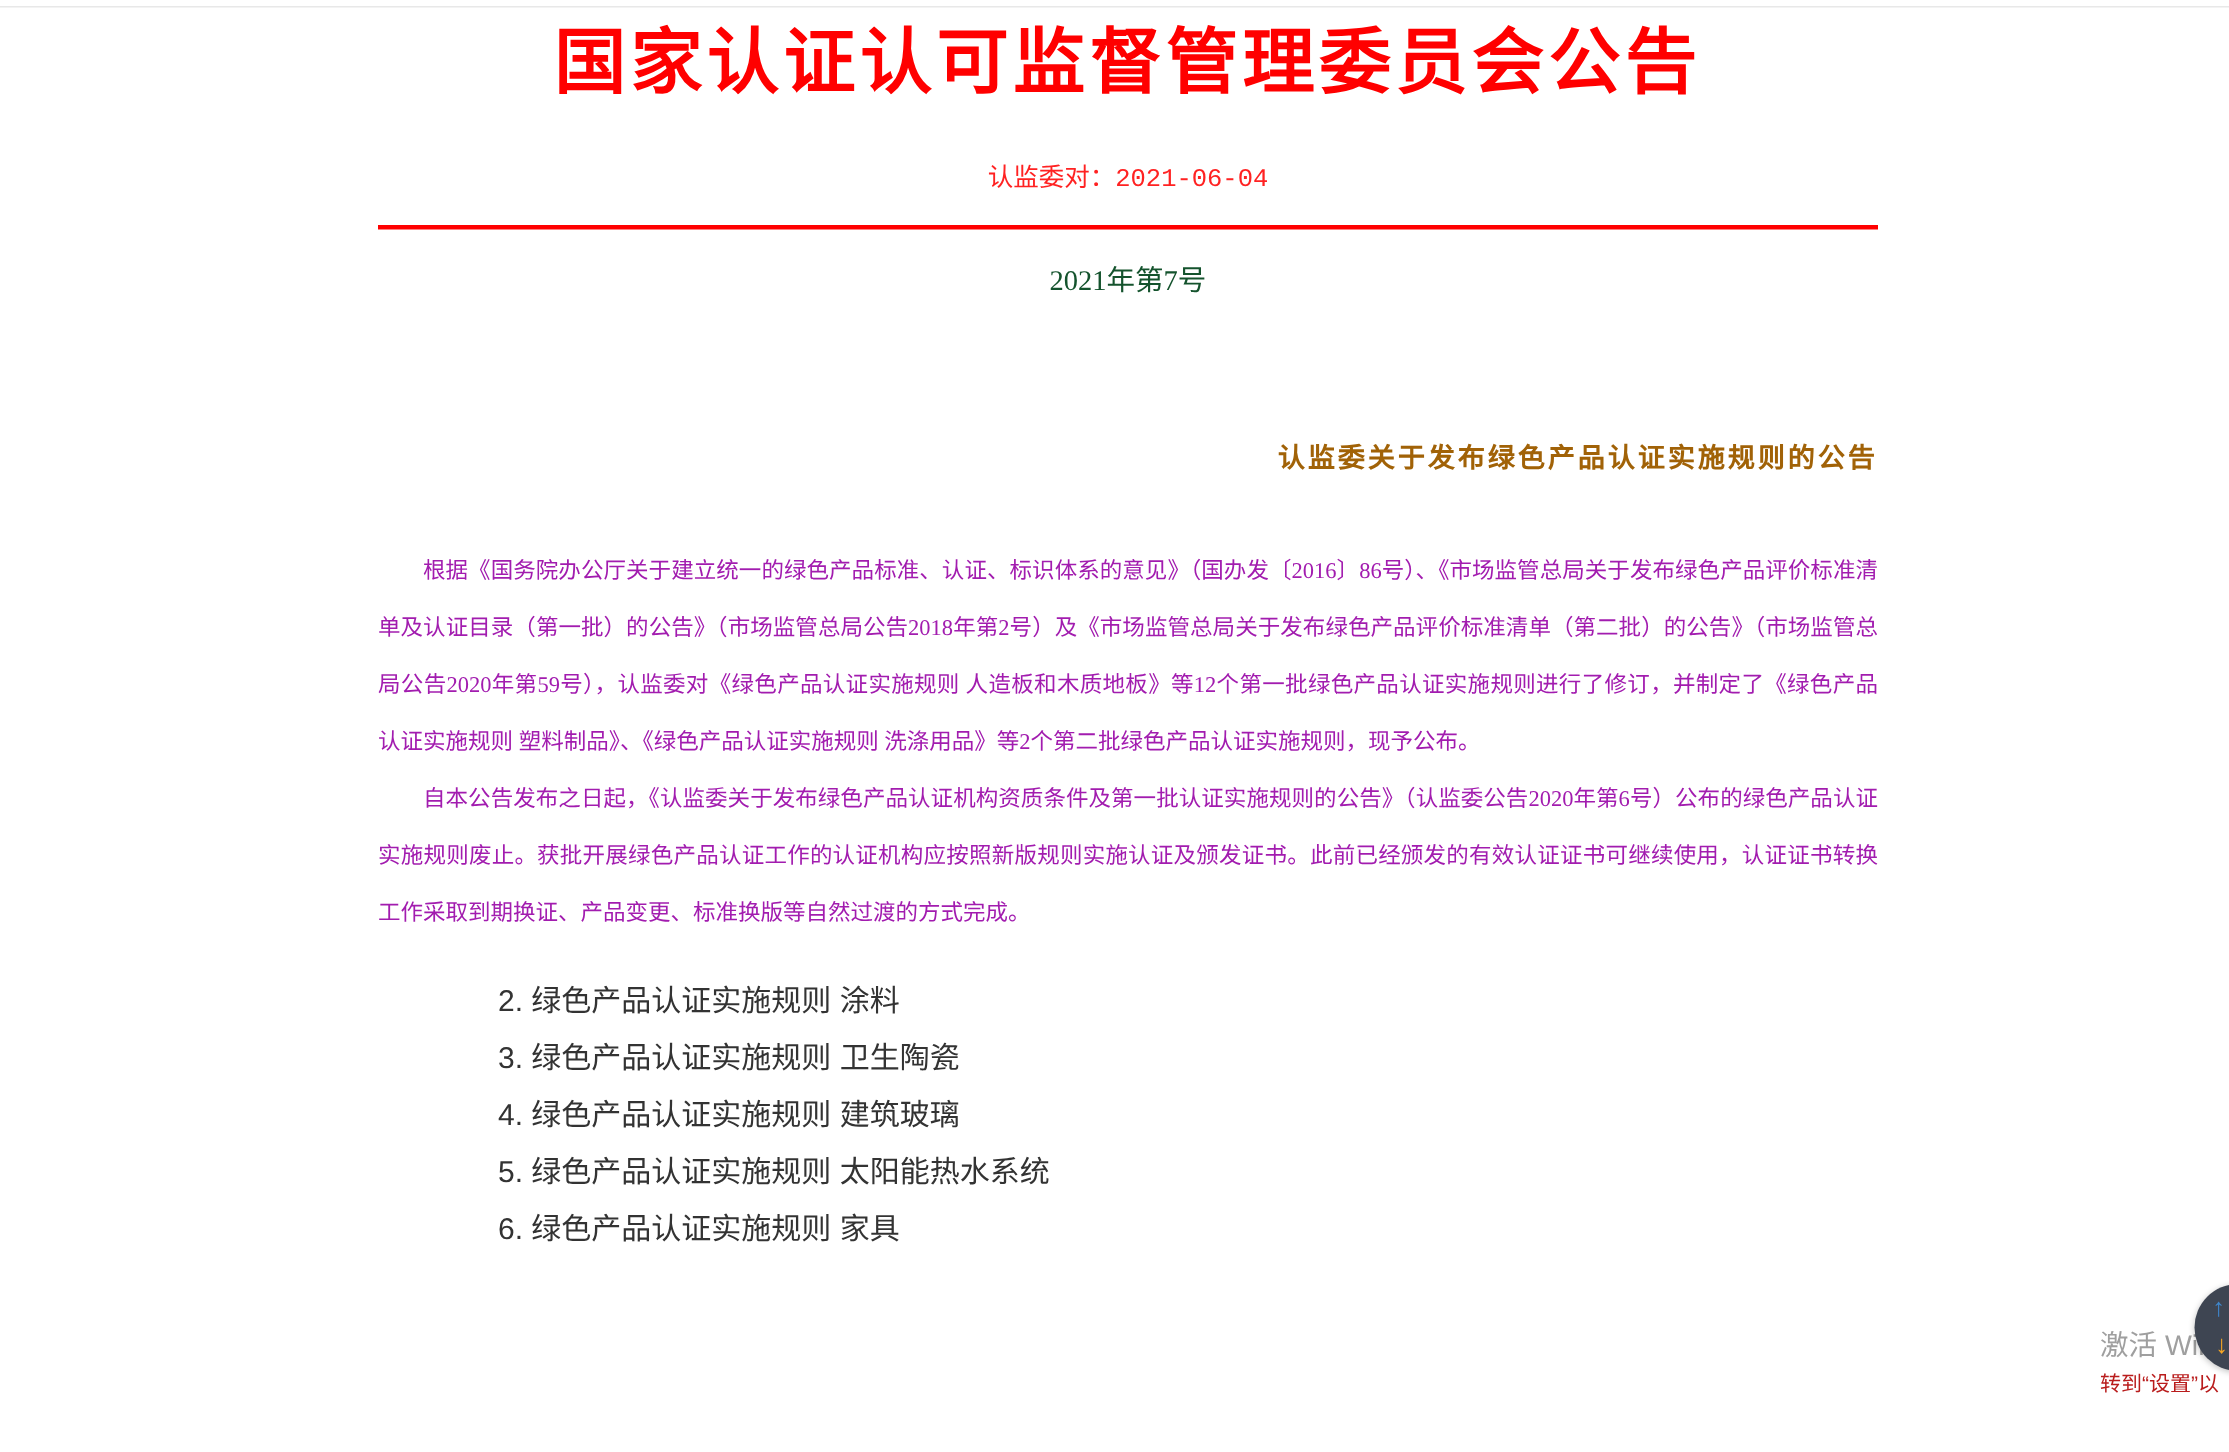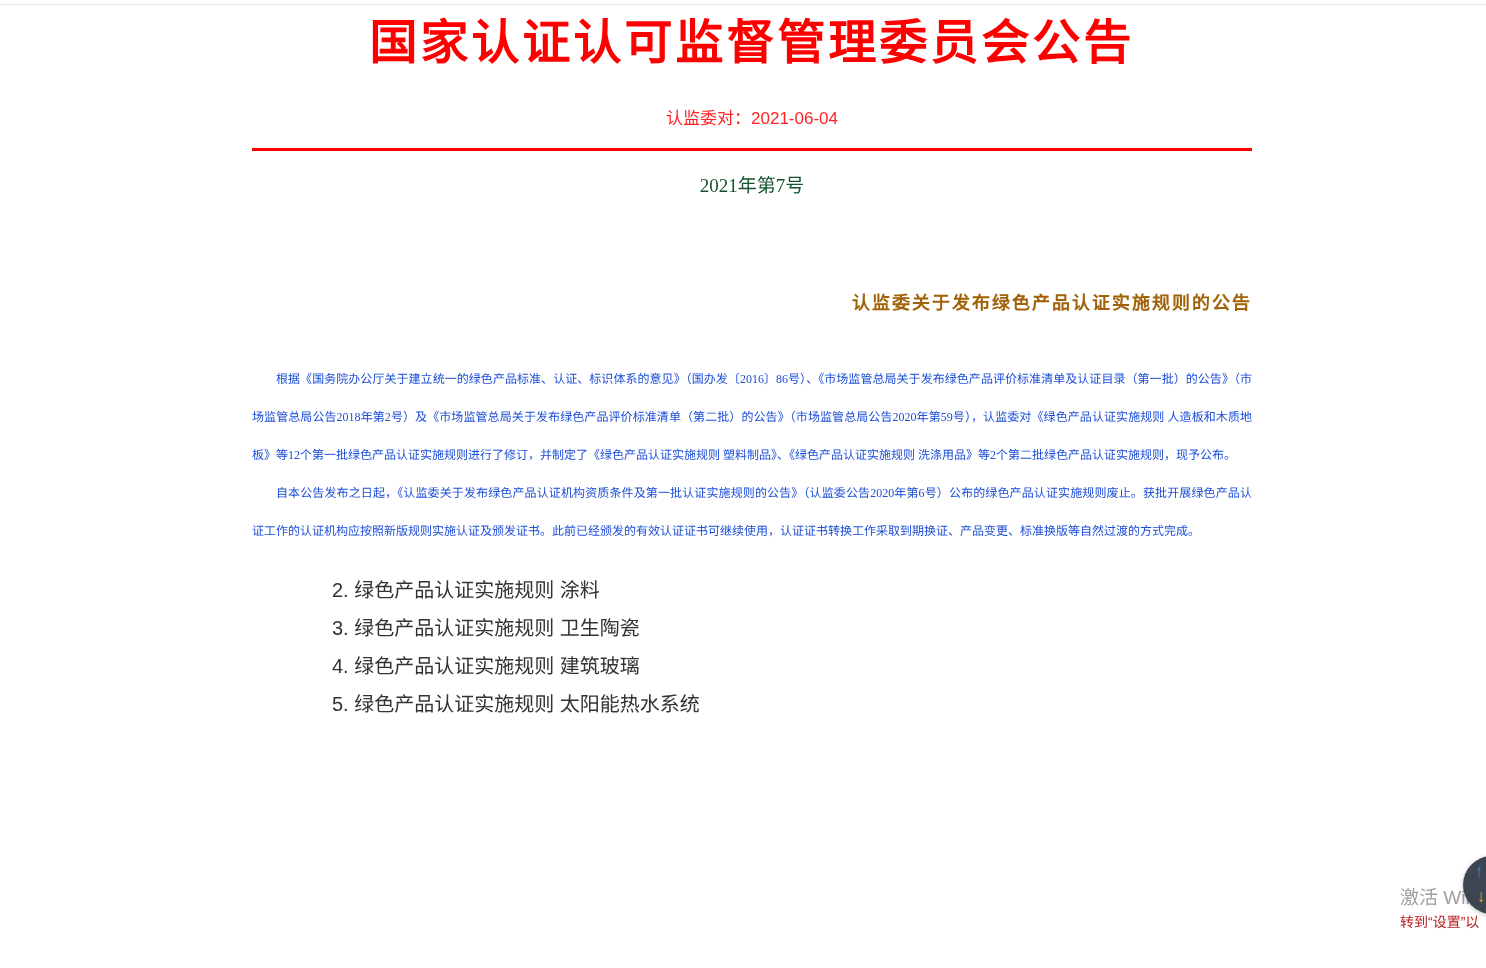--- a/index.html
+++ b/index.html
@@ -41,21 +41,21 @@
     white-space: nowrap;
   }
   .publish-line {
     margin-top: 40px;
     text-align: center;
     color: #ff2222;
     font-size: 17px;
     line-height: 20px;
   }
   .publish-date {
-    font-family: Liberation Sans, sans-serif;
+    font-family: Liberation Mono, monospace;
   }
   .red-rule {
     margin-top: 19px;
     width: 1000px;
     height: 3px;
     background: #ff0000;
   }
   .doc-number {
     margin-top: 23px;
     text-align: center;
@@ -68,24 +68,24 @@
     margin-top: 88px;
     text-align: right;
     color: #a16207;
     font-size: 18px;
     font-weight: bold;
     letter-spacing: 2px;
     line-height: 34px;
   }
   .body-text {
     margin-top: 40px;
-    font-size: 12px;
+    font-size: 15px;
     line-height: 38px;
     text-align: justify;
-    color: #1d4ed8;
+    color: #a21caf;
     
     font-family: "Liberation Serif", "Liberation Sans", serif;
   }
   .body-paragraph {
     margin: 0;
     text-indent: 2em;
   }
   .attachments {
     margin-top: 21px;
     font-size: 20px;
@@ -171,20 +171,21 @@
       <div class="body-paragraph">根据《国务院办公厅关于建立统一的绿色产品标准、认证、标识体系的意见》（国办发〔2016〕86号）、《市场监管总局关于发布绿色产品评价标准清单及认证目录（第一批）的公告》（市场监管总局公告2018年第2号）及《市场监管总局关于发布绿色产品评价标准清单（第二批）的公告》（市场监管总局公告2020年第59号），认监委对《绿色产品认证实施规则 人造板和木质地板》等12个第一批绿色产品认证实施规则进行了修订，并制定了《绿色产品认证实施规则 塑料制品》、《绿色产品认证实施规则 洗涤用品》等2个第二批绿色产品认证实施规则，现予公布。</div>
       <div class="body-paragraph">自本公告发布之日起，《认监委关于发布绿色产品认证机构资质条件及第一批认证实施规则的公告》（认监委公告2020年第6号）公布的绿色产品认证实施规则废止。获批开展绿色产品认证工作的认证机构应按照新版规则实施认证及颁发证书。此前已经颁发的有效认证证书可继续使用，认证证书转换工作采取到期换证、产品变更、标准换版等自然过渡的方式完成。</div>
     </div>
 
   <div class="attachments">
     <div>
         <div class="attachment-item">2. 绿色产品认证实施规则 涂料</div>
         <div class="attachment-item">3. 绿色产品认证实施规则 卫生陶瓷</div>
         <div class="attachment-item">4. 绿色产品认证实施规则 建筑玻璃</div>
         <div class="attachment-item">5. 绿色产品认证实施规则 太阳能热水系统</div>
+        <div class="attachment-item">6. 绿色产品认证实施规则 家具</div>
       </div>
   </div>
 
 </div>
 
 <div class="win-watermark">
   <div class="win-watermark-line1">激活 Win</div>
   <div class="win-watermark-line2">转到“设置”以</div>
 </div>
 

